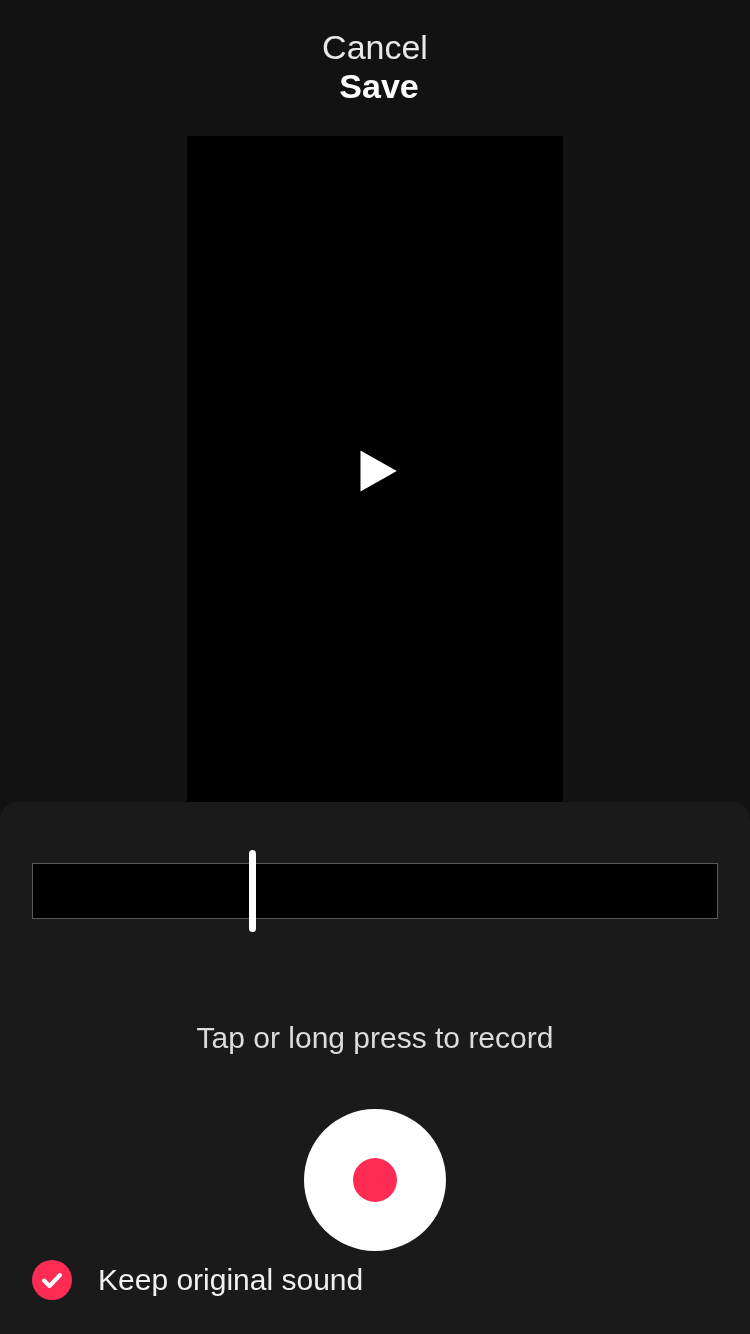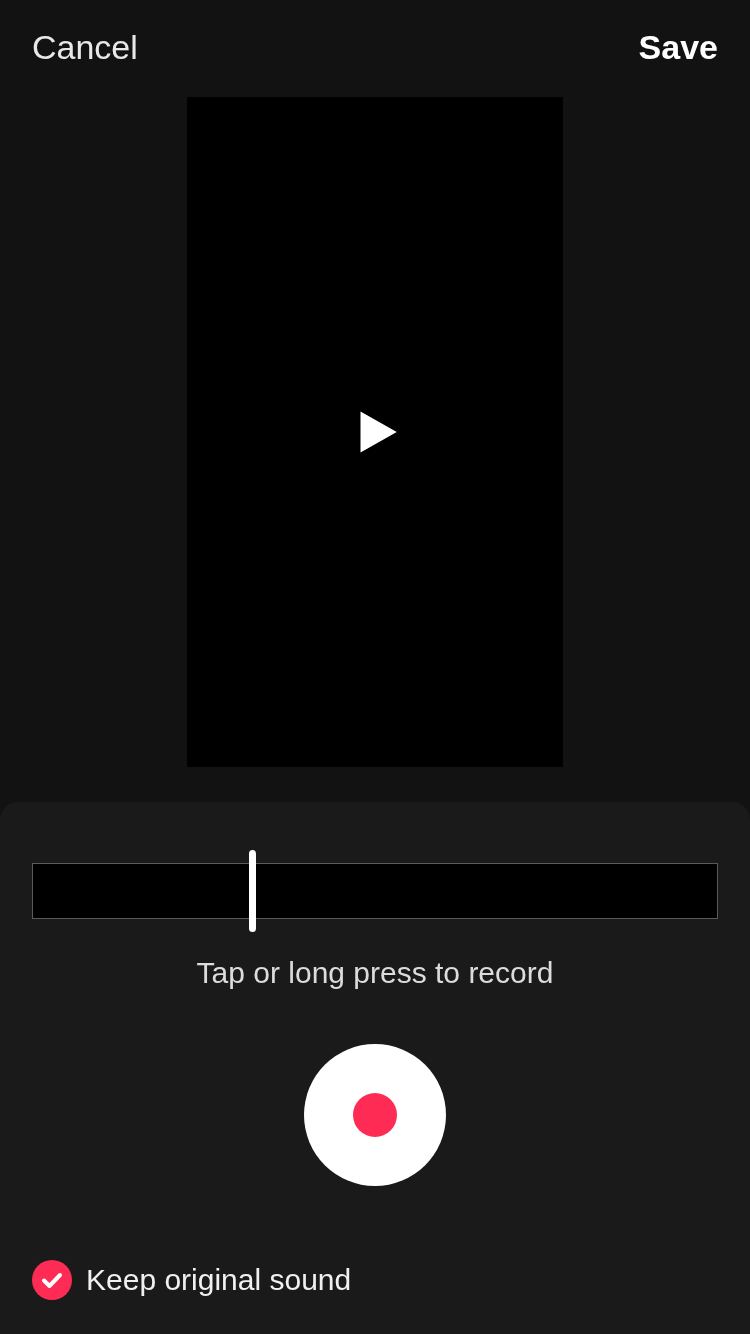--- a/index.html
+++ b/index.html
@@ -14,20 +14,21 @@
       font-family: -apple-system, BlinkMacSystemFont, "Segoe UI", Helvetica, Arial, sans-serif;
       color: #fff;
       overflow: hidden;
       position: relative;
     }
     .header {
       display: flex;
       justify-content: space-between;
       align-items: center;
       padding: 28px 32px 30px 32px;
+      flex-direction: column;
     }
     .header-btn {
       font-size: 34px;
       color: #e8e8e8;
       background: none;
       border: none;
       cursor: pointer;
     }
     .header-btn.save {
       font-weight: 700;
@@ -82,21 +83,21 @@
       bottom: 0;
       width: 7px;
       background: #fff;
       border-radius: 4px;
       left: 217px;
     }
     .hint-text {
       text-align: center;
       font-size: 30px;
       color: #dcdcdc;
-      margin-top: 24px;
+      margin-top: 89px;
       font-weight: 400;
     }
     .record-btn-wrap {
       width: 100%;
       display: flex;
       justify-content: center;
       margin-top: 54px;
     }
     .record-btn {
       width: 142px;
@@ -114,21 +115,21 @@
       height: 44px;
       border-radius: 50%;
       background: #fe2c55;
     }
     .keep-sound-row {
       position: absolute;
       bottom: 34px;
       left: 32px;
       display: flex;
       align-items: center;
-      gap: 14px;
+      gap: 26px;
       cursor: pointer;
     }
     .checkbox-circle {
       width: 40px;
       height: 40px;
       border-radius: 50%;
       background: #fe2c55;
       display: flex;
       align-items: center;
       justify-content: center;

